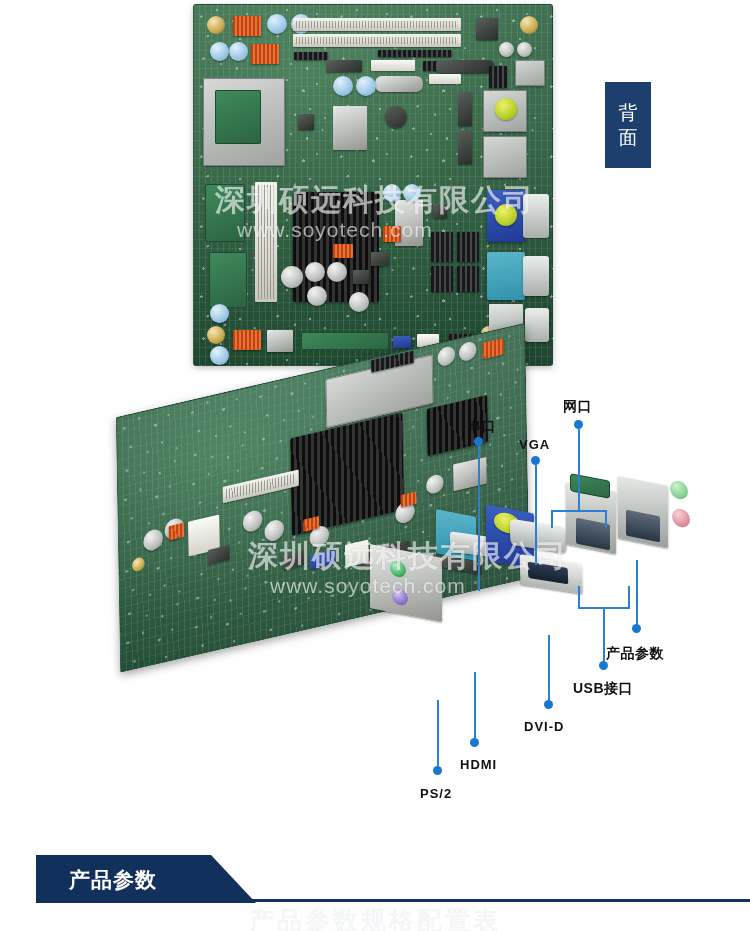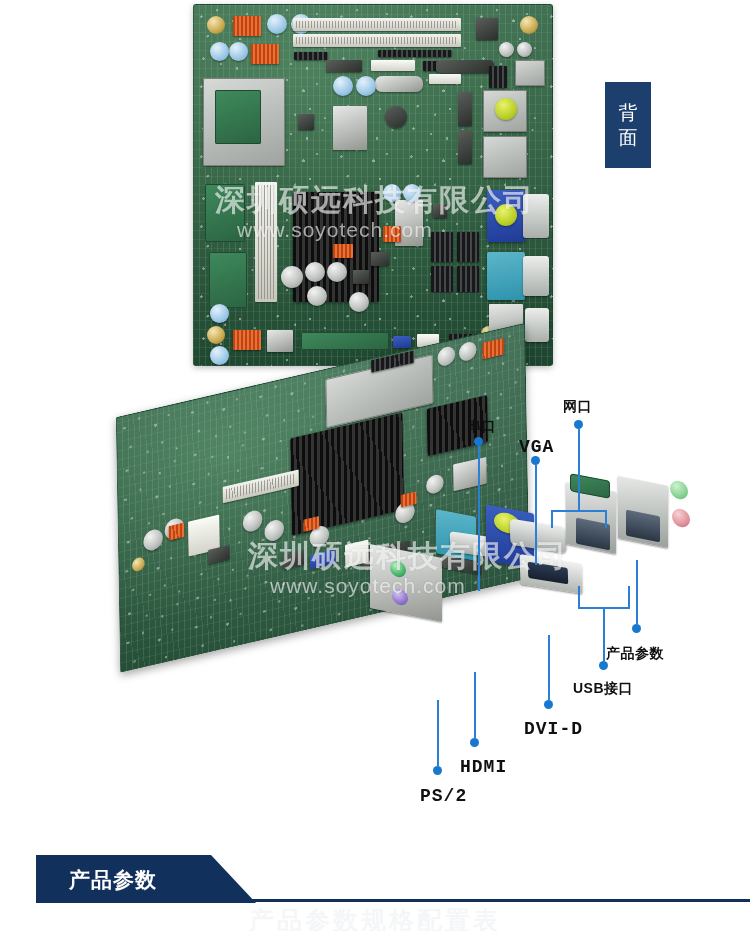--- a/index.html
+++ b/index.html
@@ -112,21 +112,21 @@
 
   
   .leader{position:absolute;background:#2b7fd4;}
   .lead-v{width:2px;}
   .lead-h{height:2px;}
   .dotm{position:absolute;width:9px;height:9px;border-radius:50%;background:#1878cf;}
   .calab{
     position:absolute;color:#101010;white-space:nowrap;font-weight:700;
     font-size:14px;letter-spacing:.5px;
   }
-  .calab.lat{font-family:Liberation Mono, monospace;font-size:18px;letter-spacing:1px;}
+  .calab.lat{font-family:Liberation Sans, sans-serif;font-size:13px;letter-spacing:1px;}
 
   
   #params-banner{left:0;top:855px;width:750px;height:48px;margin-left:36px;}
   #params-banner .fill{
     position:absolute;left:0;top:0;width:220px;height:48px;background:#12305c;
     clip-path:polygon(0 0,175px 0,220px 48px,0 48px);
   }
   #params-banner .rule{
     position:absolute;left:168px;top:44px;width:582px;height:3px;background:#12305c;
   }

